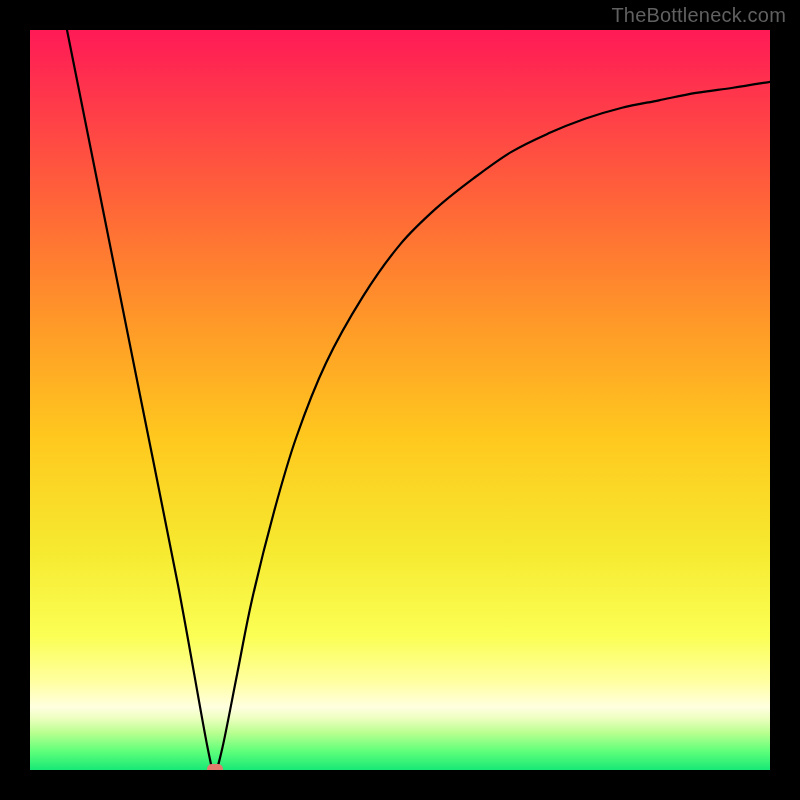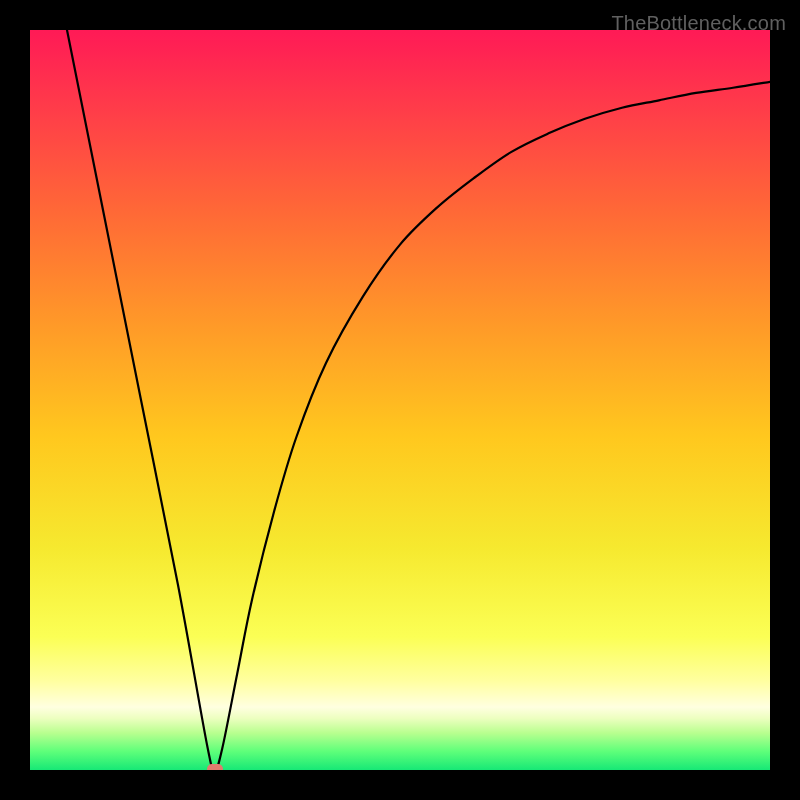--- a/index.html
+++ b/index.html
@@ -41,21 +41,20 @@
     border-radius: 5px;
   }
   .watermark {
     position: absolute;
     top: 4px;
     right: 14px;
     font-size: 20px;
     letter-spacing: 0.2px;
     color: #606060;
     user-select: none;
-    margin-top: 8px;
   }
 </style>
 </head>
 <body>
 
 <div class="stage">
 
   <div class="watermark">TheBottleneck.com</div>
 
   <div class="plot-area">

